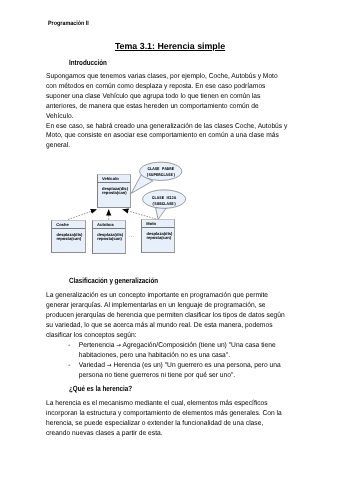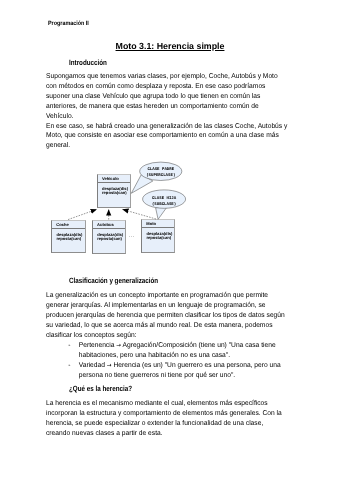--- a/index.html
+++ b/index.html
@@ -46,21 +46,21 @@
        display:inline-block;transform:translateY(-0.15px);}
   svg{display:block;}
 </style>
 </head>
 <body>
 
 <div class="page">
 
   <div class="course-header">Programación II</div>
 
-  <h1 class="doc-title" style="margin:0;">Moto 3.1: Herencia simple</h1>
+  <h1 class="doc-title" style="margin:0;">Tema 3.1: Herencia simple</h1>
 
   <div class="sec-head" style="left:68.8px;top:58.7px;">Introducción</div>
 
   <div class="body-text" style="top:72.4px;">Supongamos que tenemos varias clases, por ejemplo, Coche, Autobús y Moto con métodos en común como desplaza y reposta. En ese caso podríamos suponer una clase Vehículo que agrupa todo lo que tienen en común las anteriores, de manera que estas hereden un comportamiento común de Vehículo.</div>
 
   <div class="body-text" style="top:121.6px;">En ese caso, se habrá creado una generalización de las clases Coche, Autobús y Moto, que consiste en asociar ese comportamiento en común a una clase más general.</div>
 
   <div class="uml-box" style="left:96.6px;top:174.4px;width:34.3px;height:33.5px;">
     <div class="uml-title">Vehiculo</div>
     <div class="uml-rule"></div>

